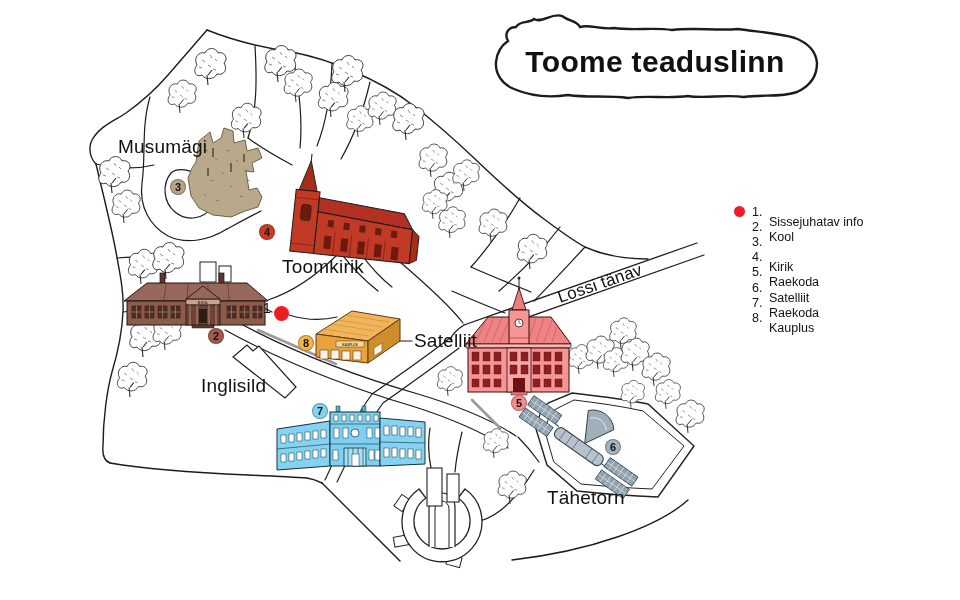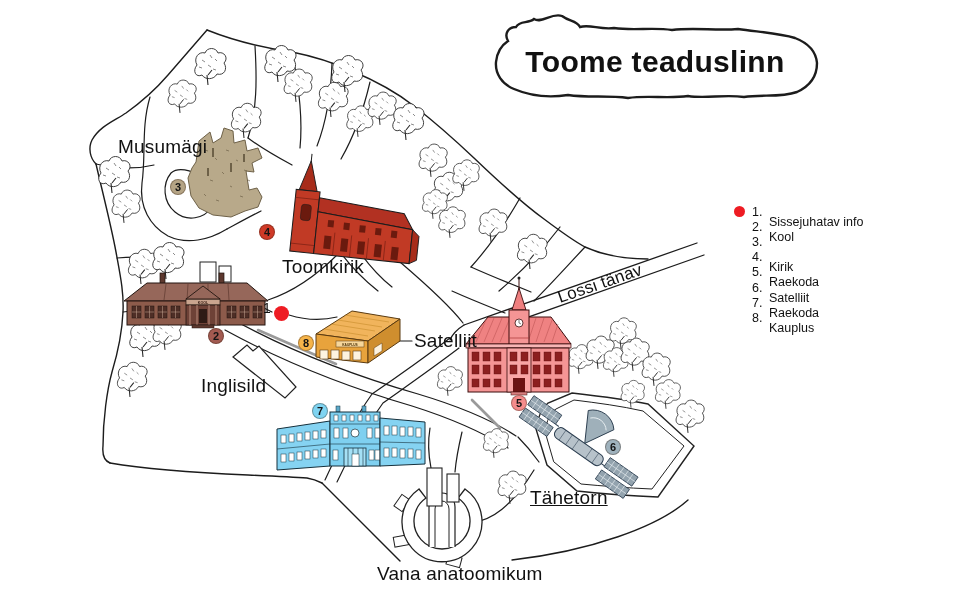--- a/index.html
+++ b/index.html
@@ -354,22 +354,21 @@
   </g>
 </svg>
 
   <div class="title">Toome teaduslinn</div>
 
   <div class="lbl" style="left:118px;top:136px;">Musumägi</div>
   <div class="lbl" style="left:250px;top:256px;margin-left:32px;">Toomkirik</div>
   <div class="lbl" style="left:414px;top:330px;">Satelliit</div>
   <div class="lbl" style="left:201px;top:375px;">Inglisild</div>
   <div class="lbl lossi">Lossi tänav</div>
-  <div class="lbl" style="left:530px;top:487px;text-decoration:underline;">Tähetorn</div>
-  <div class="lbl" style="left:377px;top:563px;">Vana anatoomikum</div>
+  <div class="lbl" style="left:547px;top:487px;">Tähetorn</div>
 
   <div class="m1num">1</div>
   <div class="m1dot"></div>
   <div class="marker m2">2</div>
   <div class="marker m3">3</div>
   <div class="marker m4">4</div>
   <div class="marker m5">5</div>
   <div class="marker m6">6</div>
   <div class="marker m7">7</div>
   <div class="marker m8">8</div>

